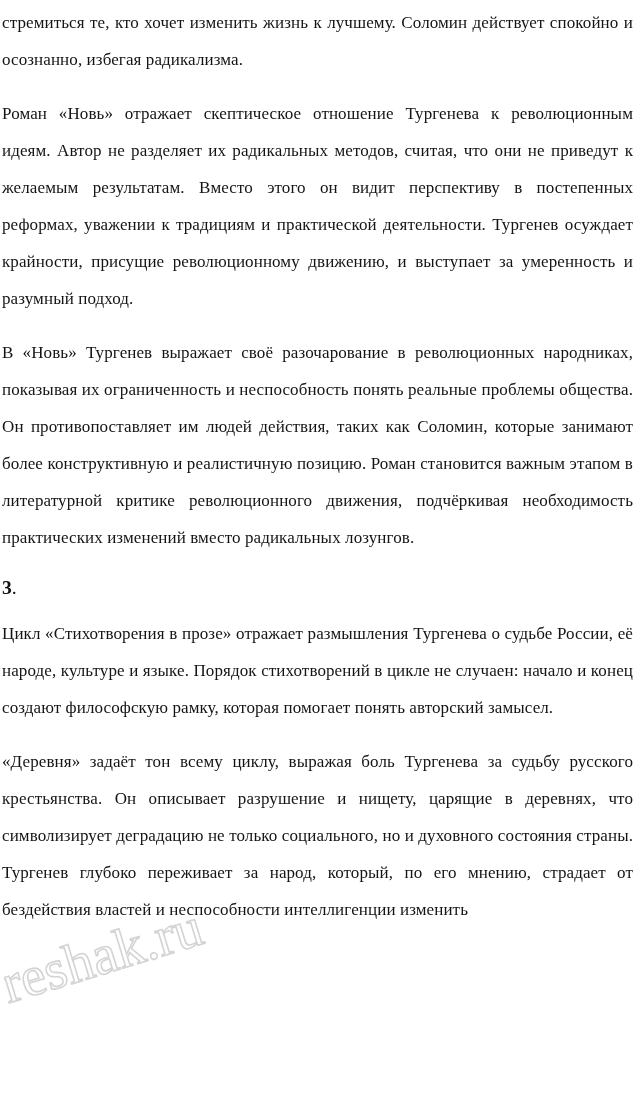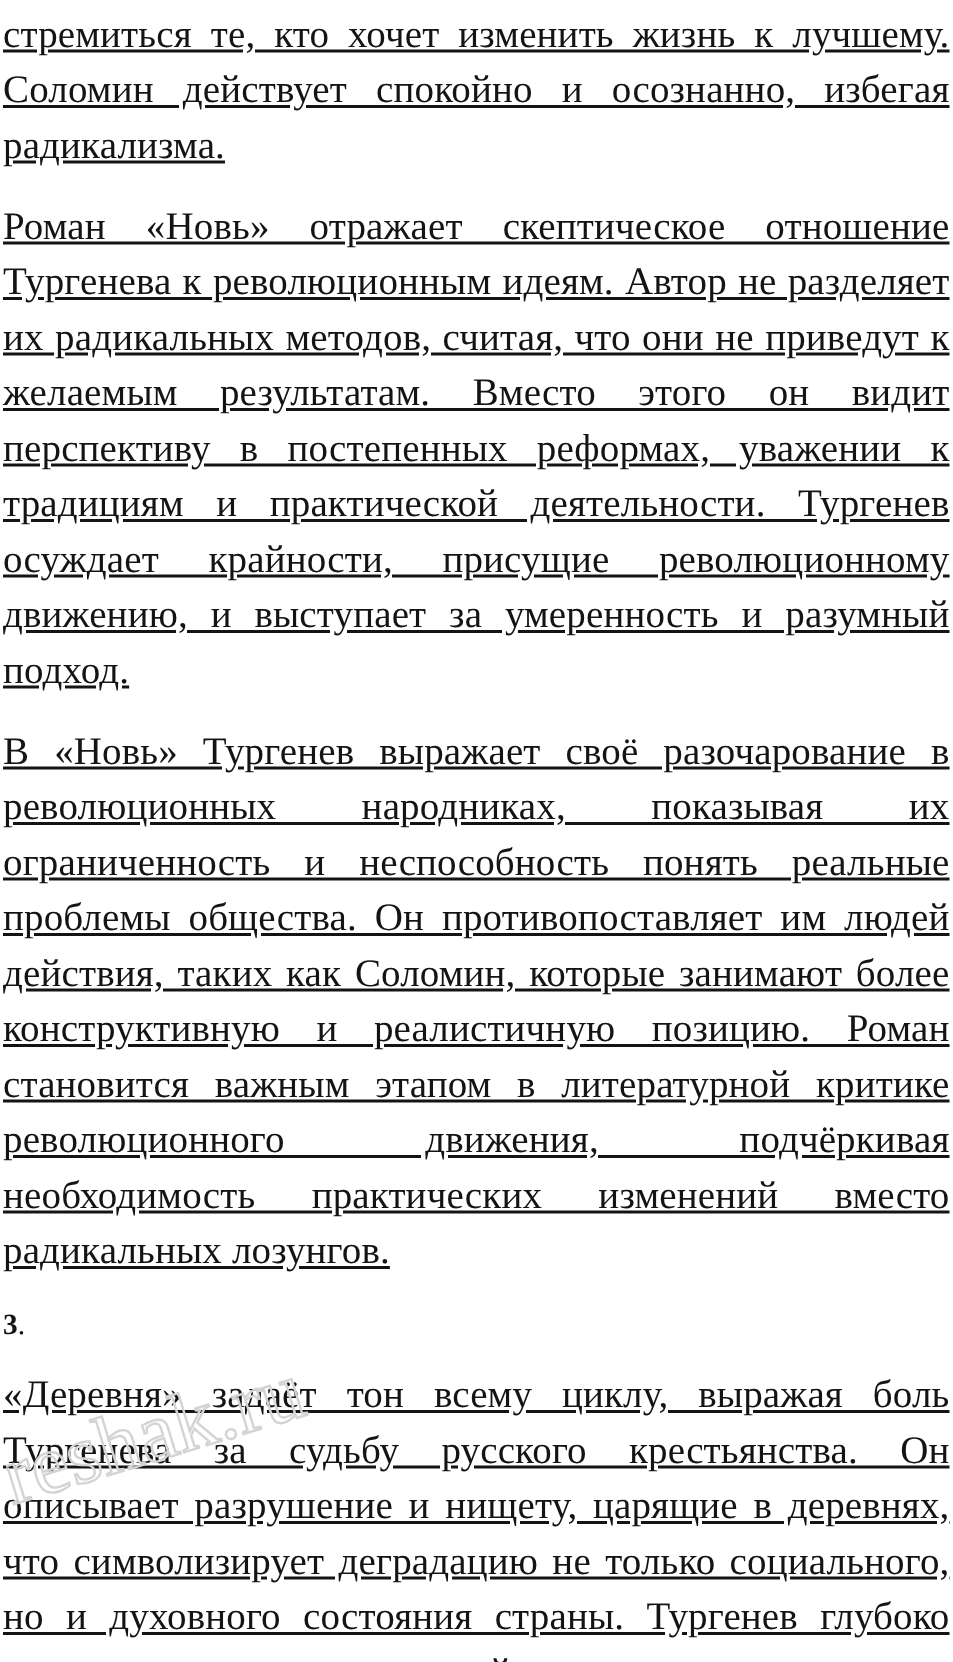--- a/index.html
+++ b/index.html
@@ -17,28 +17,27 @@
   }
   .page {
     position: relative;
     width: 635px;
     height: 1108px;
     box-sizing: border-box;
     padding: 4px 2px 0 2px;
   }
   .para {
     font-family: "Liberation Serif", serif;
-    font-size: 26px;
+    font-size: 17px;
     line-height: 37px;
     text-align: justify;
     text-justify: inter-word;
     margin: 0 0 17px 0;
     color: #141414;
     letter-spacing: 0.1px;
-    text-decoration: underline;
   }
   .para:last-child {
     margin-bottom: 0;
   }
   .para.first {
     margin-top: 0;
   }
   .num-head {
     font-family: "Liberation Serif", serif;
     font-size: 19.6px;
@@ -77,20 +76,21 @@
   <div class="content">
 
     <p class="para first">стремиться те, кто хочет изменить жизнь к лучшему. Соломин действует спокойно и осознанно, избегая радикализма.</p>
 
     <p class="para">Роман «Новь» отражает скептическое отношение Тургенева к революционным идеям. Автор не разделяет их радикальных методов, считая, что они не приведут к желаемым результатам. Вместо этого он видит перспективу в постепенных реформах, уважении к традициям и практической деятельности. Тургенев осуждает крайности, присущие революционному движению, и выступает за умеренность и разумный подход.</p>
 
     <p class="para">В «Новь» Тургенев выражает своё разочарование в революционных народниках, показывая их ограниченность и неспособность понять реальные проблемы общества. Он противопоставляет им людей действия, таких как Соломин, которые занимают более конструктивную и реалистичную позицию. Роман становится важным этапом в литературной критике революционного движения, подчёркивая необходимость практических изменений вместо радикальных лозунгов.</p>
 
     <div class="num-head"><span>3</span><span class="dot">.</span></div>
 
+    <p class="para">Цикл «Стихотворения в прозе» отражает размышления Тургенева о судьбе России, её народе, культуре и языке. Порядок стихотворений в цикле не случаен: начало и конец создают философскую рамку, которая помогает понять авторский замысел.</p>
 
     <p class="para">«Деревня» задаёт тон всему циклу, выражая боль Тургенева за судьбу русского крестьянства. Он описывает разрушение и нищету, царящие в деревнях, что символизирует деградацию не только социального, но и духовного состояния страны. Тургенев глубоко переживает за народ, который, по его мнению, страдает от бездействия властей и неспособности интеллигенции изменить</p>
 
   </div>
 
   <div class="watermark">
     <svg width="260" height="130" viewBox="0 0 260 130" xmlns="http://www.w3.org/2000/svg">
       <g transform="rotate(-17 130 65)">
         <text x="0" y="60" font-family="Liberation Serif, serif" font-size="56" fill="none" stroke="#d4d4d4" stroke-width="1.6">reshak.ru</text>
       </g>

